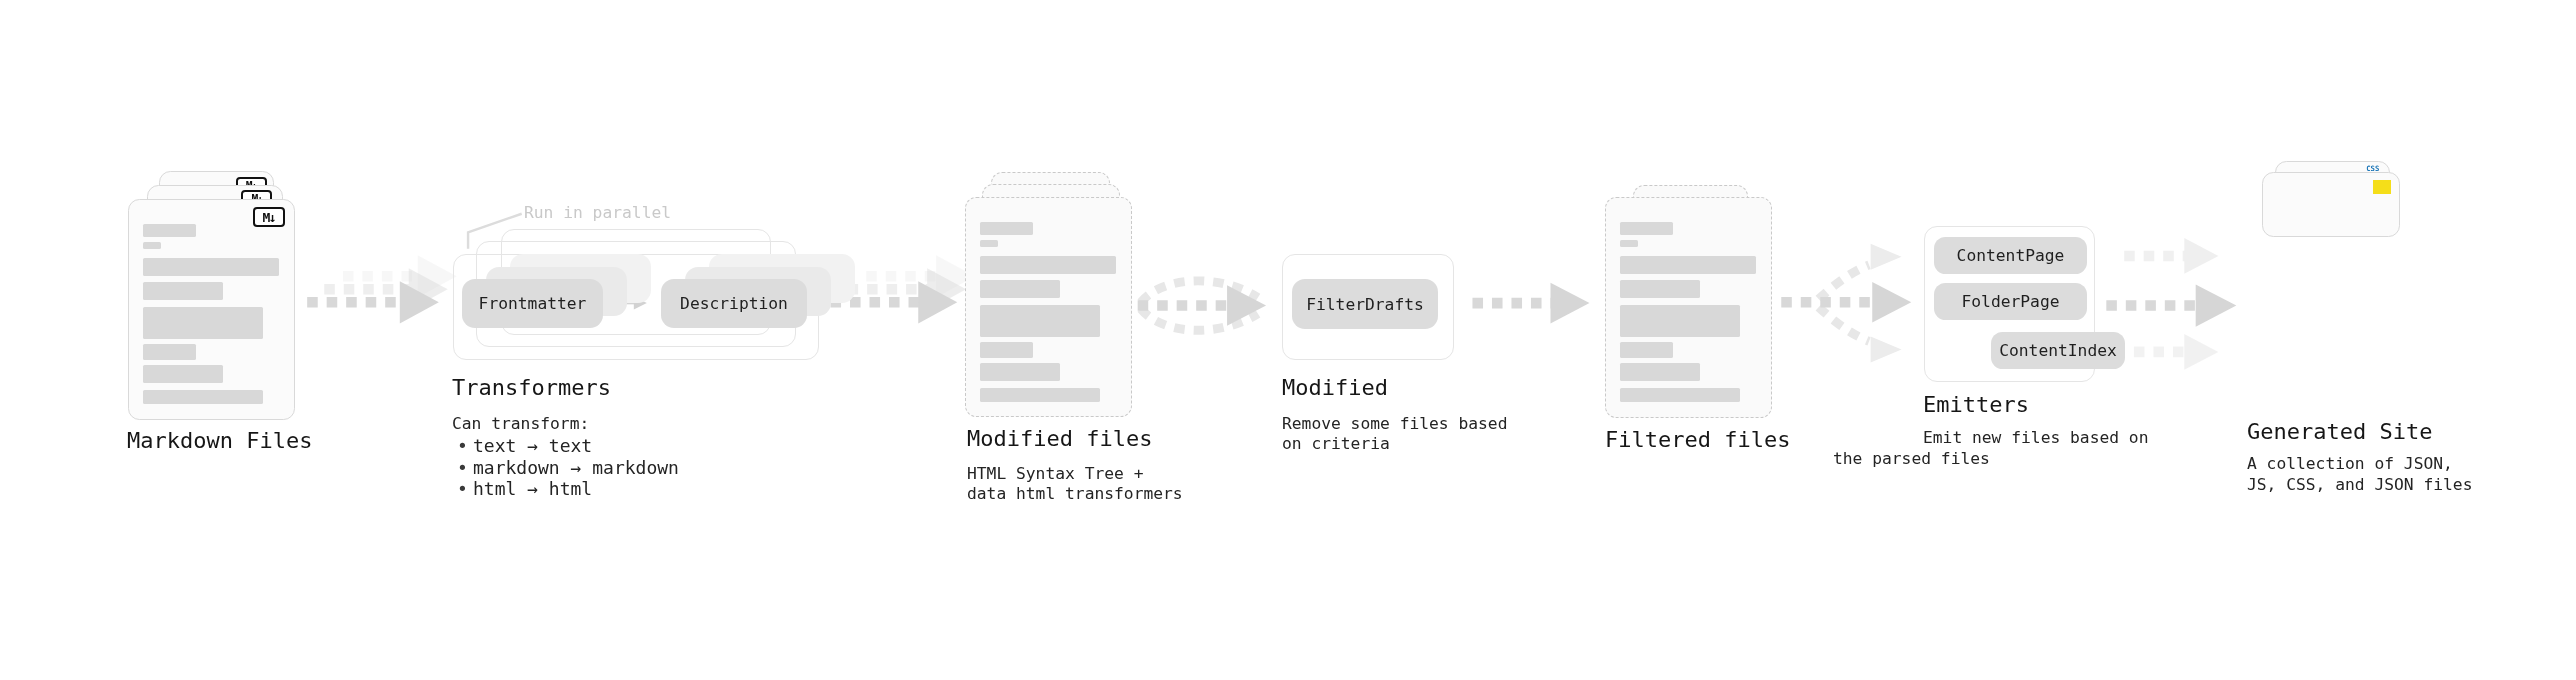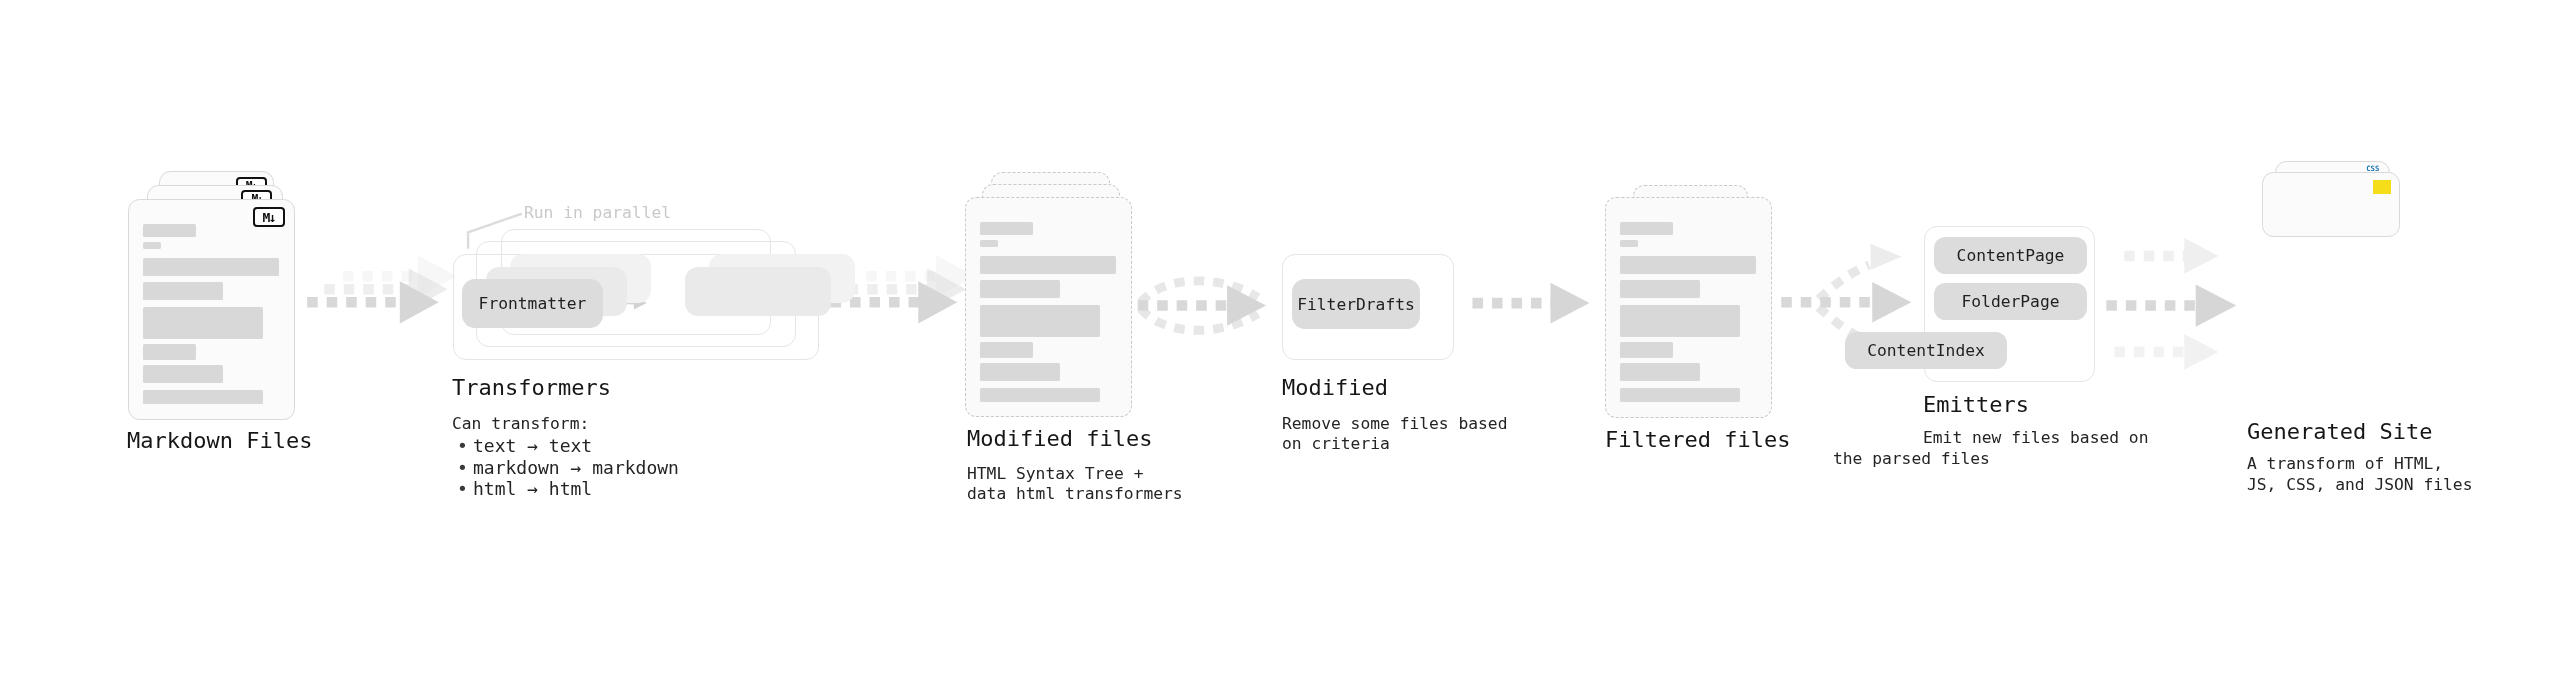--- a/index.html
+++ b/index.html
@@ -168,20 +168,21 @@
   <div class="note" style="left:524px;top:203px">Run in parallel</div>
   <div class="container" style="left:501px;top:229px;width:270px;height:106px"></div>
   <div class="container" style="left:476px;top:241px;width:320px;height:106px"></div>
   <div class="container" style="left:453px;top:254px;width:366px;height:106px"></div>
 
   <div class="pill ghost2" style="left:510px;top:254px;width:141px;height:49px"></div>
   <div class="pill ghost2" style="left:709px;top:254px;width:146px;height:49px"></div>
   <div class="pill ghost1" style="left:486px;top:267px;width:141px;height:49px"></div>
   <div class="pill ghost1" style="left:685px;top:267px;width:146px;height:49px"></div>
   <div class="pill" style="left:462px;top:279px;width:141px;height:49px">Frontmatter</div>
+  <div class="pill" style="left:661px;top:279px;width:146px;height:49px">Description</div>
 
   <div class="title" style="left:452px;top:375px">Transformers</div>
   <div class="desc" style="left:452px;top:414px">Can transform:</div>
   <div class="bullet-line" style="left:452px;top:435px">
     <span class="marker">•</span><span>text → text</span>
   </div>
   <div class="bullet-line" style="left:452px;top:457px">
     <span class="marker">•</span><span>markdown → markdown</span>
   </div>
   <div class="bullet-line" style="left:452px;top:478px">
@@ -200,21 +201,21 @@
       <div class="bar b6"></div>
       <div class="bar b7"></div>
       <div class="bar b8"></div>
     </div>
   </div>
   <div class="title" style="left:967px;top:426px">Modified files</div>
   <div class="desc" style="left:967px;top:464px">HTML Syntax Tree +</div>
   <div class="desc" style="left:967px;top:484px">data html transformers</div>
 
   <div class="container filled" style="left:1282px;top:254px;width:172px;height:106px"></div>
-  <div class="pill" style="left:1292px;top:279px;width:128px;height:50px">FilterDrafts</div>
+  <div class="pill" style="left:1292px;top:279px;width:146px;height:50px">FilterDrafts</div>
   <div class="title" style="left:1282px;top:375px">Modified</div>
   <div class="desc" style="left:1282px;top:414px">Remove some files based</div>
   <div class="desc" style="left:1282px;top:434px">on criteria</div>
 
   <div class="file-card dashed" style="left:1633px;top:185px;width:115px;height:65px"></div>
   <div class="file-card dashed" style="left:1605px;top:197px;width:167px;height:221px">
     <div class="bars">
       <div class="bar b1"></div>
       <div class="bar b2"></div>
       <div class="bar b3"></div>
@@ -223,32 +224,32 @@
       <div class="bar b6"></div>
       <div class="bar b7"></div>
       <div class="bar b8"></div>
     </div>
   </div>
   <div class="title" style="left:1605px;top:427px">Filtered files</div>
 
   <div class="container filled" style="left:1924px;top:226px;width:171px;height:156px"></div>
   <div class="pill" style="left:1934px;top:237px;width:153px;height:37px;border-radius:11.4px">ContentPage</div>
   <div class="pill" style="left:1934px;top:283px;width:153px;height:37px;border-radius:11.4px">FolderPage</div>
-  <div class="pill" style="left:1845px;top:332px;width:162px;height:37px;border-radius:11.4px">ContentIndex</div>
+  <div class="pill" style="left:1991px;top:332px;width:134px;height:37px;border-radius:11.4px">ContentIndex</div>
   <div class="title" style="left:1923px;top:392px">Emitters</div>
   <div class="desc" style="left:1923px;top:428px">Emit new files based on</div>
   <div class="desc" style="left:1833px;top:449px">the parsed files</div>
 
   <div class="file-card" style="left:2275px;top:161px;width:115px;height:65px">
     <div class="css-badge">
       <div class="word">CSS</div>
       <div class="underbar"></div>
     </div>
   </div>
   <div class="file-card" style="left:2262px;top:172px;width:138px;height:65px">
     <div class="js-badge"></div>
   </div>
   <div class="title" style="left:2247px;top:419px">Generated Site</div>
-  <div class="desc" style="left:2247px;top:454px">A transform of HTML,</div>
+  <div class="desc" style="left:2247px;top:454px">A collection of JSON,</div>
   <div class="desc" style="left:2247px;top:475px">JS, CSS, and JSON files</div>
 
 </div>
 
 
 </body></html>

